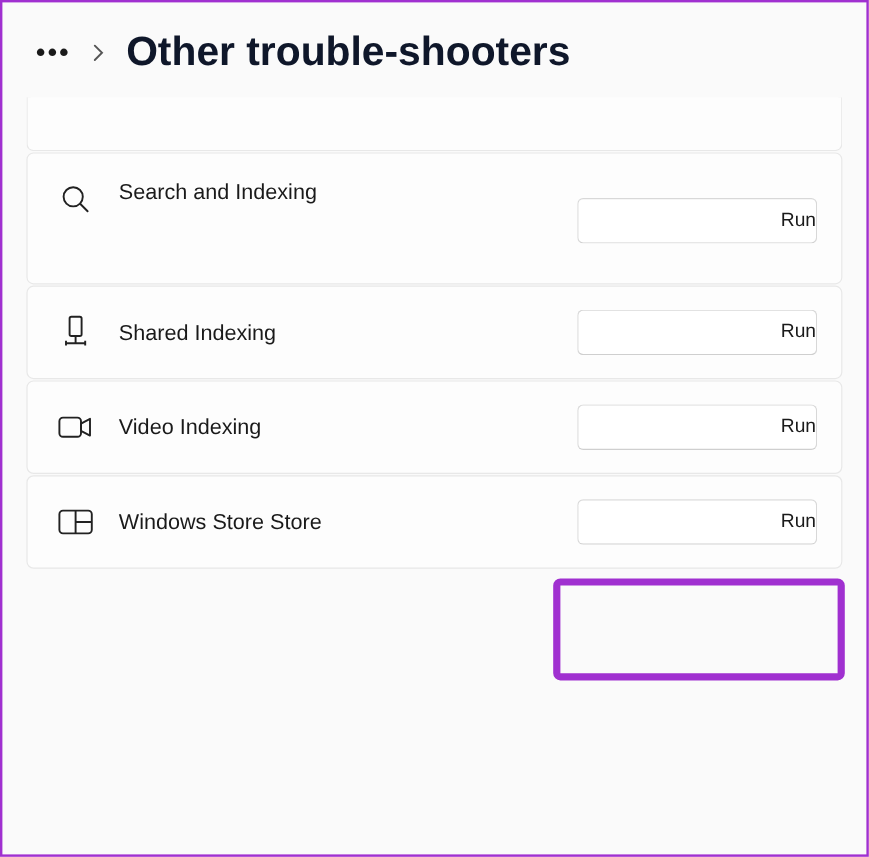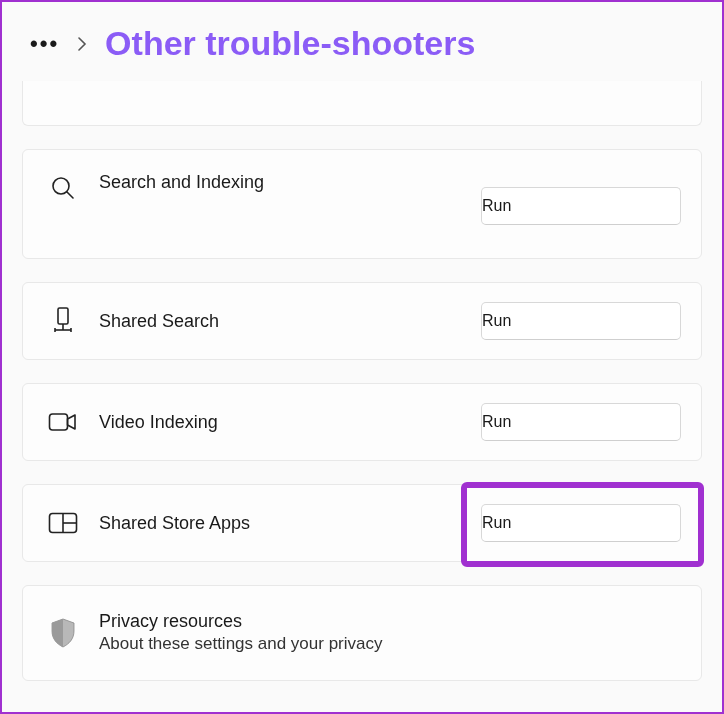--- a/index.html
+++ b/index.html
@@ -25,30 +25,30 @@
       font-weight: bold;
     }
     .chevron {
       color: #666;
       font-size: 16px;
       display: inline-flex;
     }
     .page-title {
       font-size: 34px;
       font-weight: 600;
-      color: #8b5cf6;
+      color: #0f172a;
     }
     .content {
       padding: 0 20px;
     }
     .card {
       background: #fdfdfd;
       border: 1px solid #e8e8e8;
       border-radius: 6px;
-      margin-bottom: 23px;
+      margin-bottom: 1px;
       display: flex;
       align-items: center;
       padding: 18px 20px 18px 24px;
       min-height: 78px;
     }
     .card.partial-top {
       border-top: none;
       border-top-left-radius: 0;
       border-top-right-radius: 0;
       padding-top: 8px;
@@ -85,21 +85,21 @@
       background: #fff;
       border: 1px solid #d8d8d8;
       border-bottom: 1.5px solid #cfcfcf;
       border-radius: 5px;
       padding: 9px 0;
       width: 200px;
       font-size: 16px;
       color: #1a1a1a;
       font-family: inherit;
       cursor: pointer;
-      text-align: left;
+      text-align: right;
       flex-shrink: 0;
     }
     .run-btn.ghost {
       background: #f6f6f6;
       border-color: #e4e4e4;
     }
     .highlight {
       position: absolute;
       border: 6px solid #a030d0;
       border-radius: 6px;
@@ -143,21 +143,21 @@
     <div class="card-icon">
       <svg width="26" height="30" viewBox="0 0 26 30">
           <rect x="8" y="2" width="10" height="16" rx="1.5" stroke="#222" stroke-width="1.6" fill="none"></rect>
           <line x1="13" y1="18" x2="13" y2="24" stroke="#222" stroke-width="1.6"></line>
           <line x1="5" y1="24" x2="21" y2="24" stroke="#222" stroke-width="1.6"></line>
           <line x1="5" y1="22" x2="5" y2="26" stroke="#222" stroke-width="1.6"></line>
           <line x1="21" y1="22" x2="21" y2="26" stroke="#222" stroke-width="1.6"></line>
         </svg>
     </div>
     <div class="card-text">
-      <div class="card-title">Shared Search</div>
+      <div class="card-title">Shared Indexing</div>
     </div>
     <button class="run-btn">Run</button>
   </div>
 
   <div class="card">
     <div class="card-icon">
       <svg width="30" height="22" viewBox="0 0 30 22">
           <rect x="1.5" y="3" width="18" height="16" rx="3" stroke="#222" stroke-width="1.6" fill="none"></rect>
           <path d="M19.5 8 L27 4 L27 18 L19.5 14 Z" stroke="#222" stroke-width="1.6" fill="none" stroke-linejoin="round"></path>
         </svg>
@@ -170,33 +170,21 @@
 
   <div class="card">
     <div class="card-icon">
       <svg width="30" height="22" viewBox="0 0 30 22">
           <rect x="1.5" y="1.5" width="27" height="19" rx="3" stroke="#222" stroke-width="1.6" fill="none"></rect>
           <line x1="15" y1="1.5" x2="15" y2="20.5" stroke="#222" stroke-width="1.6"></line>
           <line x1="15" y1="11" x2="28.5" y2="11" stroke="#222" stroke-width="1.6"></line>
         </svg>
     </div>
     <div class="card-text">
-      <div class="card-title">Shared Store Apps</div>
+      <div class="card-title">Windows Store Store</div>
     </div>
     <button class="run-btn">Run</button>
   </div>
 
-  <div class="card" style="min-height:96px;margin-top:7px">
-    <div class="card-icon">
-      <svg width="28" height="32" viewBox="0 0 28 32">
-          <path d="M14 2 L25 6 L25 14 C25 22 20 27 14 30 C8 27 3 22 3 14 L3 6 Z" fill="#b8b8b8" stroke="#888" stroke-width="0.8"></path>
-          <path d="M14 2 L14 30 C8 27 3 22 3 14 L3 6 Z" fill="#9a9a9a"></path>
-        </svg>
-    </div>
-    <div class="card-text">
-      <div class="card-title">Privacy resources</div>
-      <div class="card-desc" style="font-size:17px;color:#333">About these settings and your privacy</div>
-    </div>
-  </div>
 
 </div>
 
 <div class="highlight" style="left:459px;top:480px;width:243px;height:85px"></div>
 
 </body></html>

